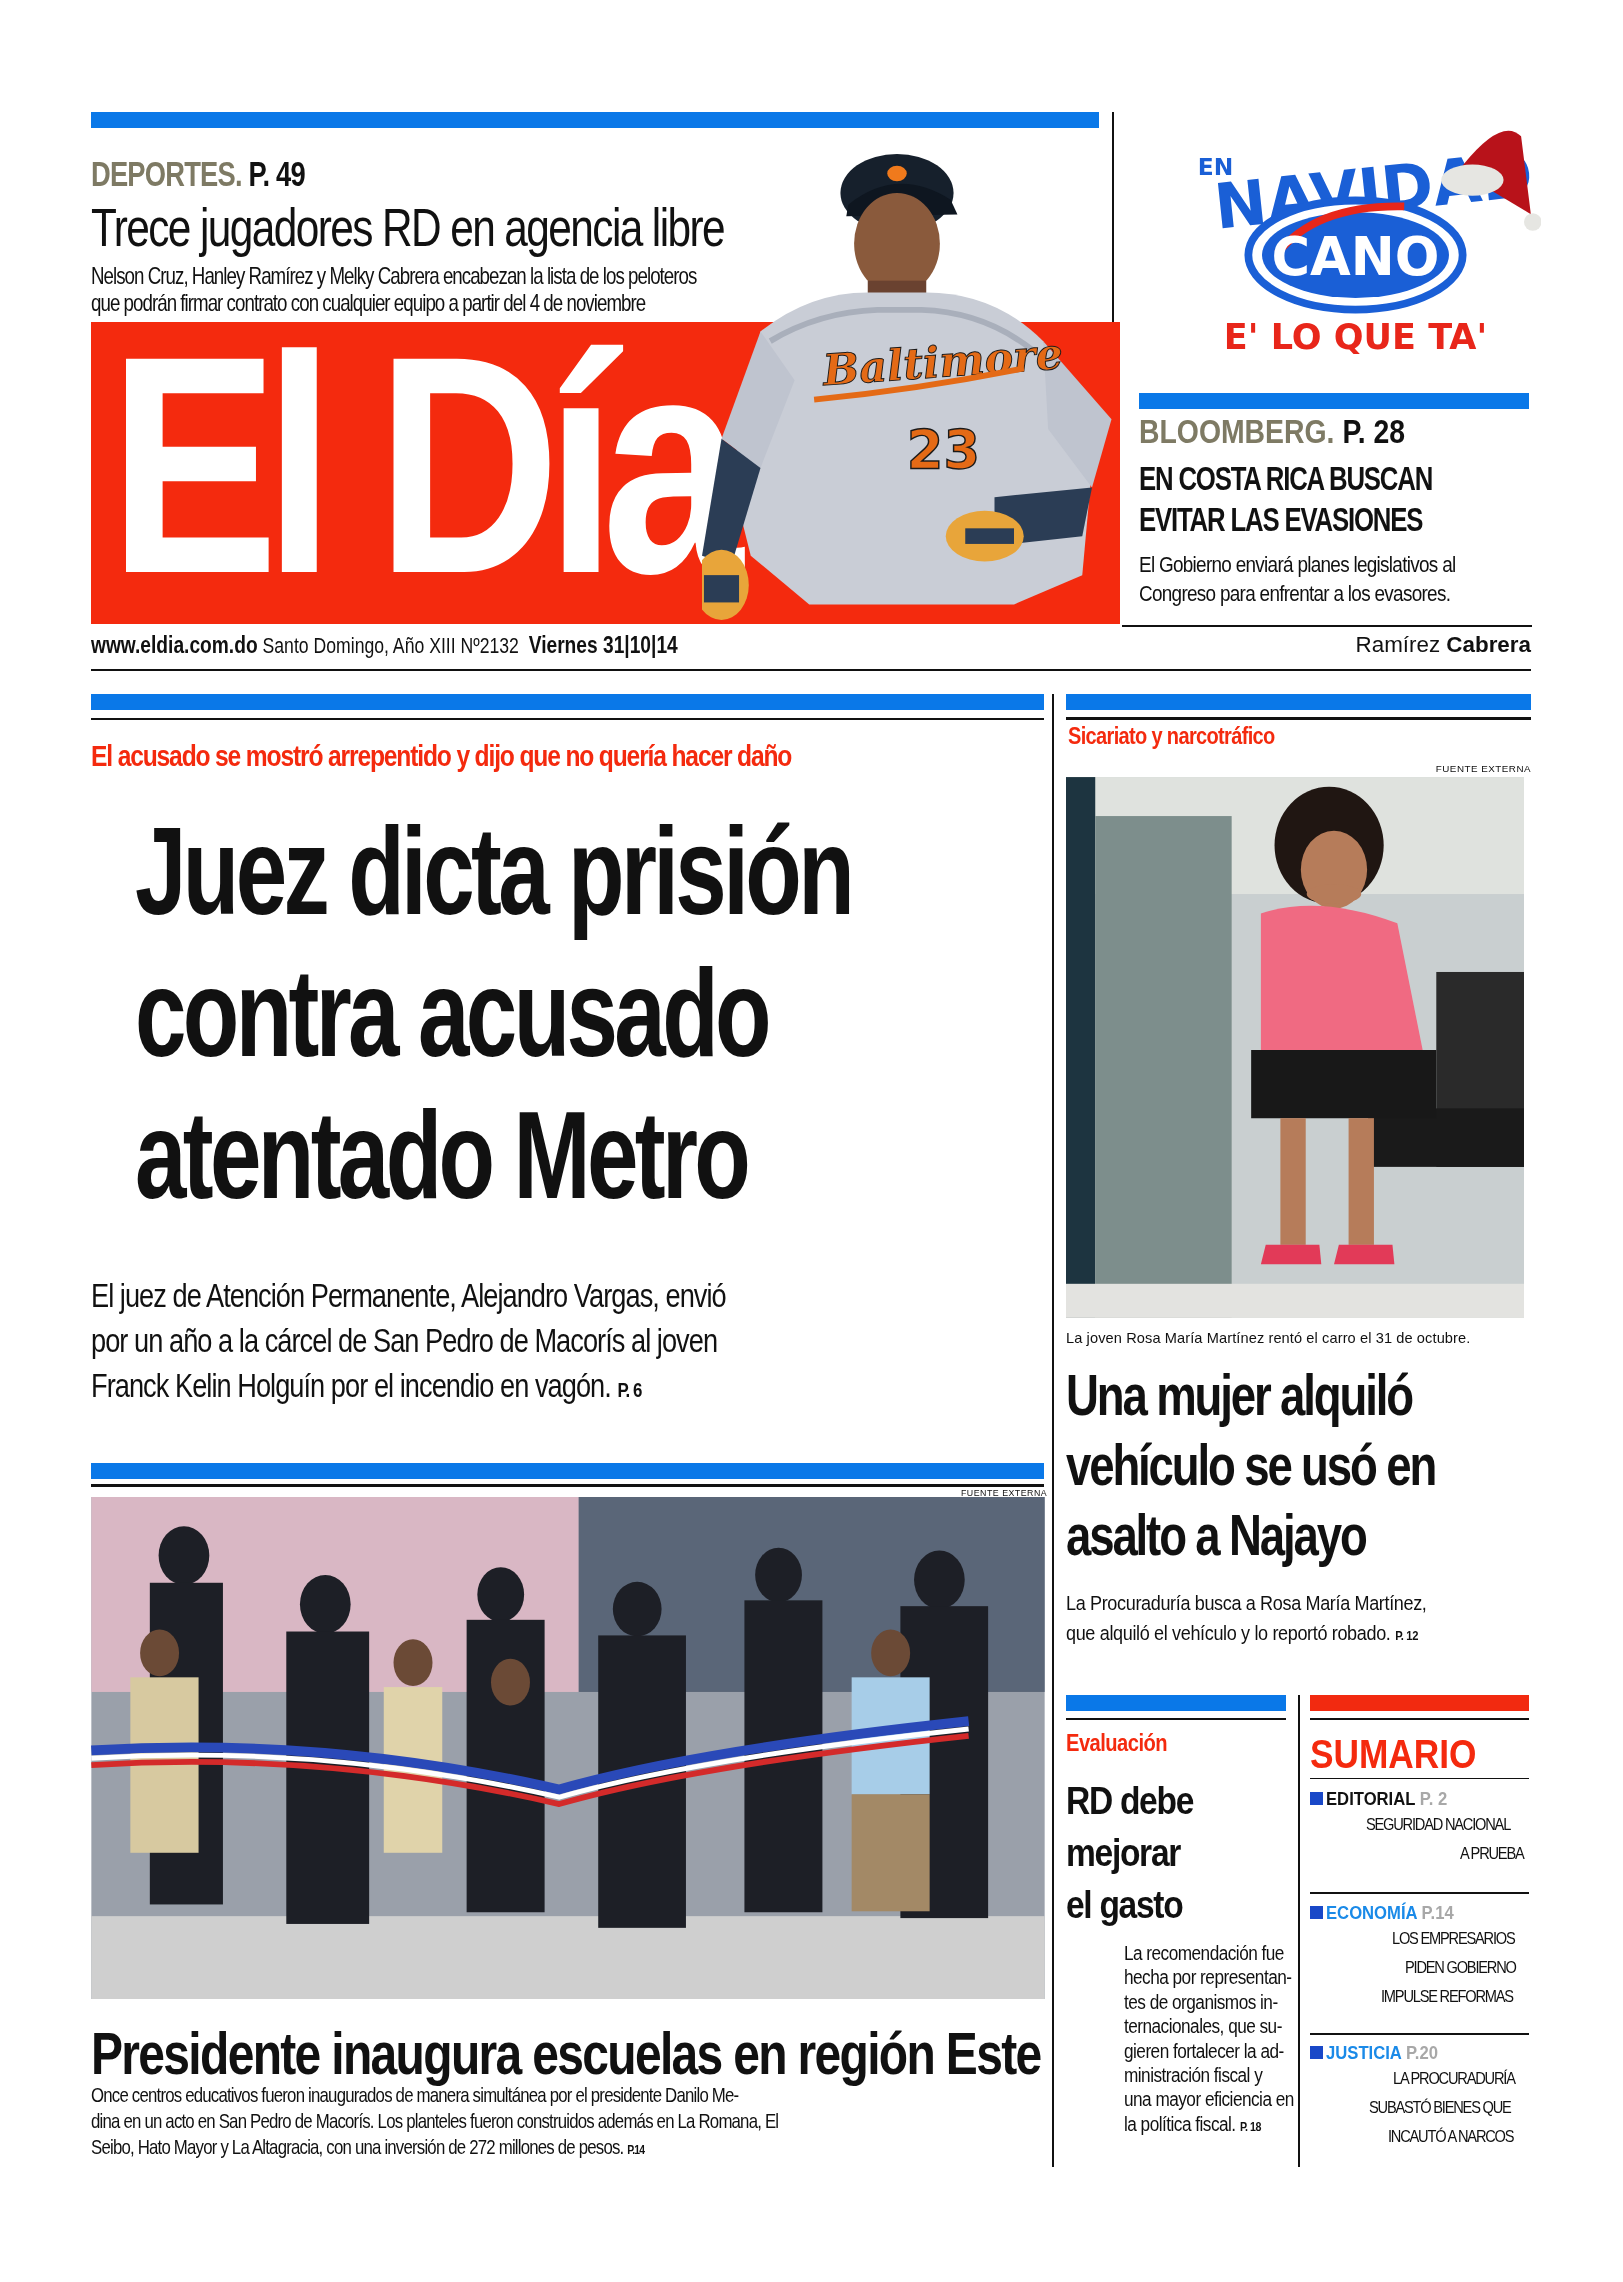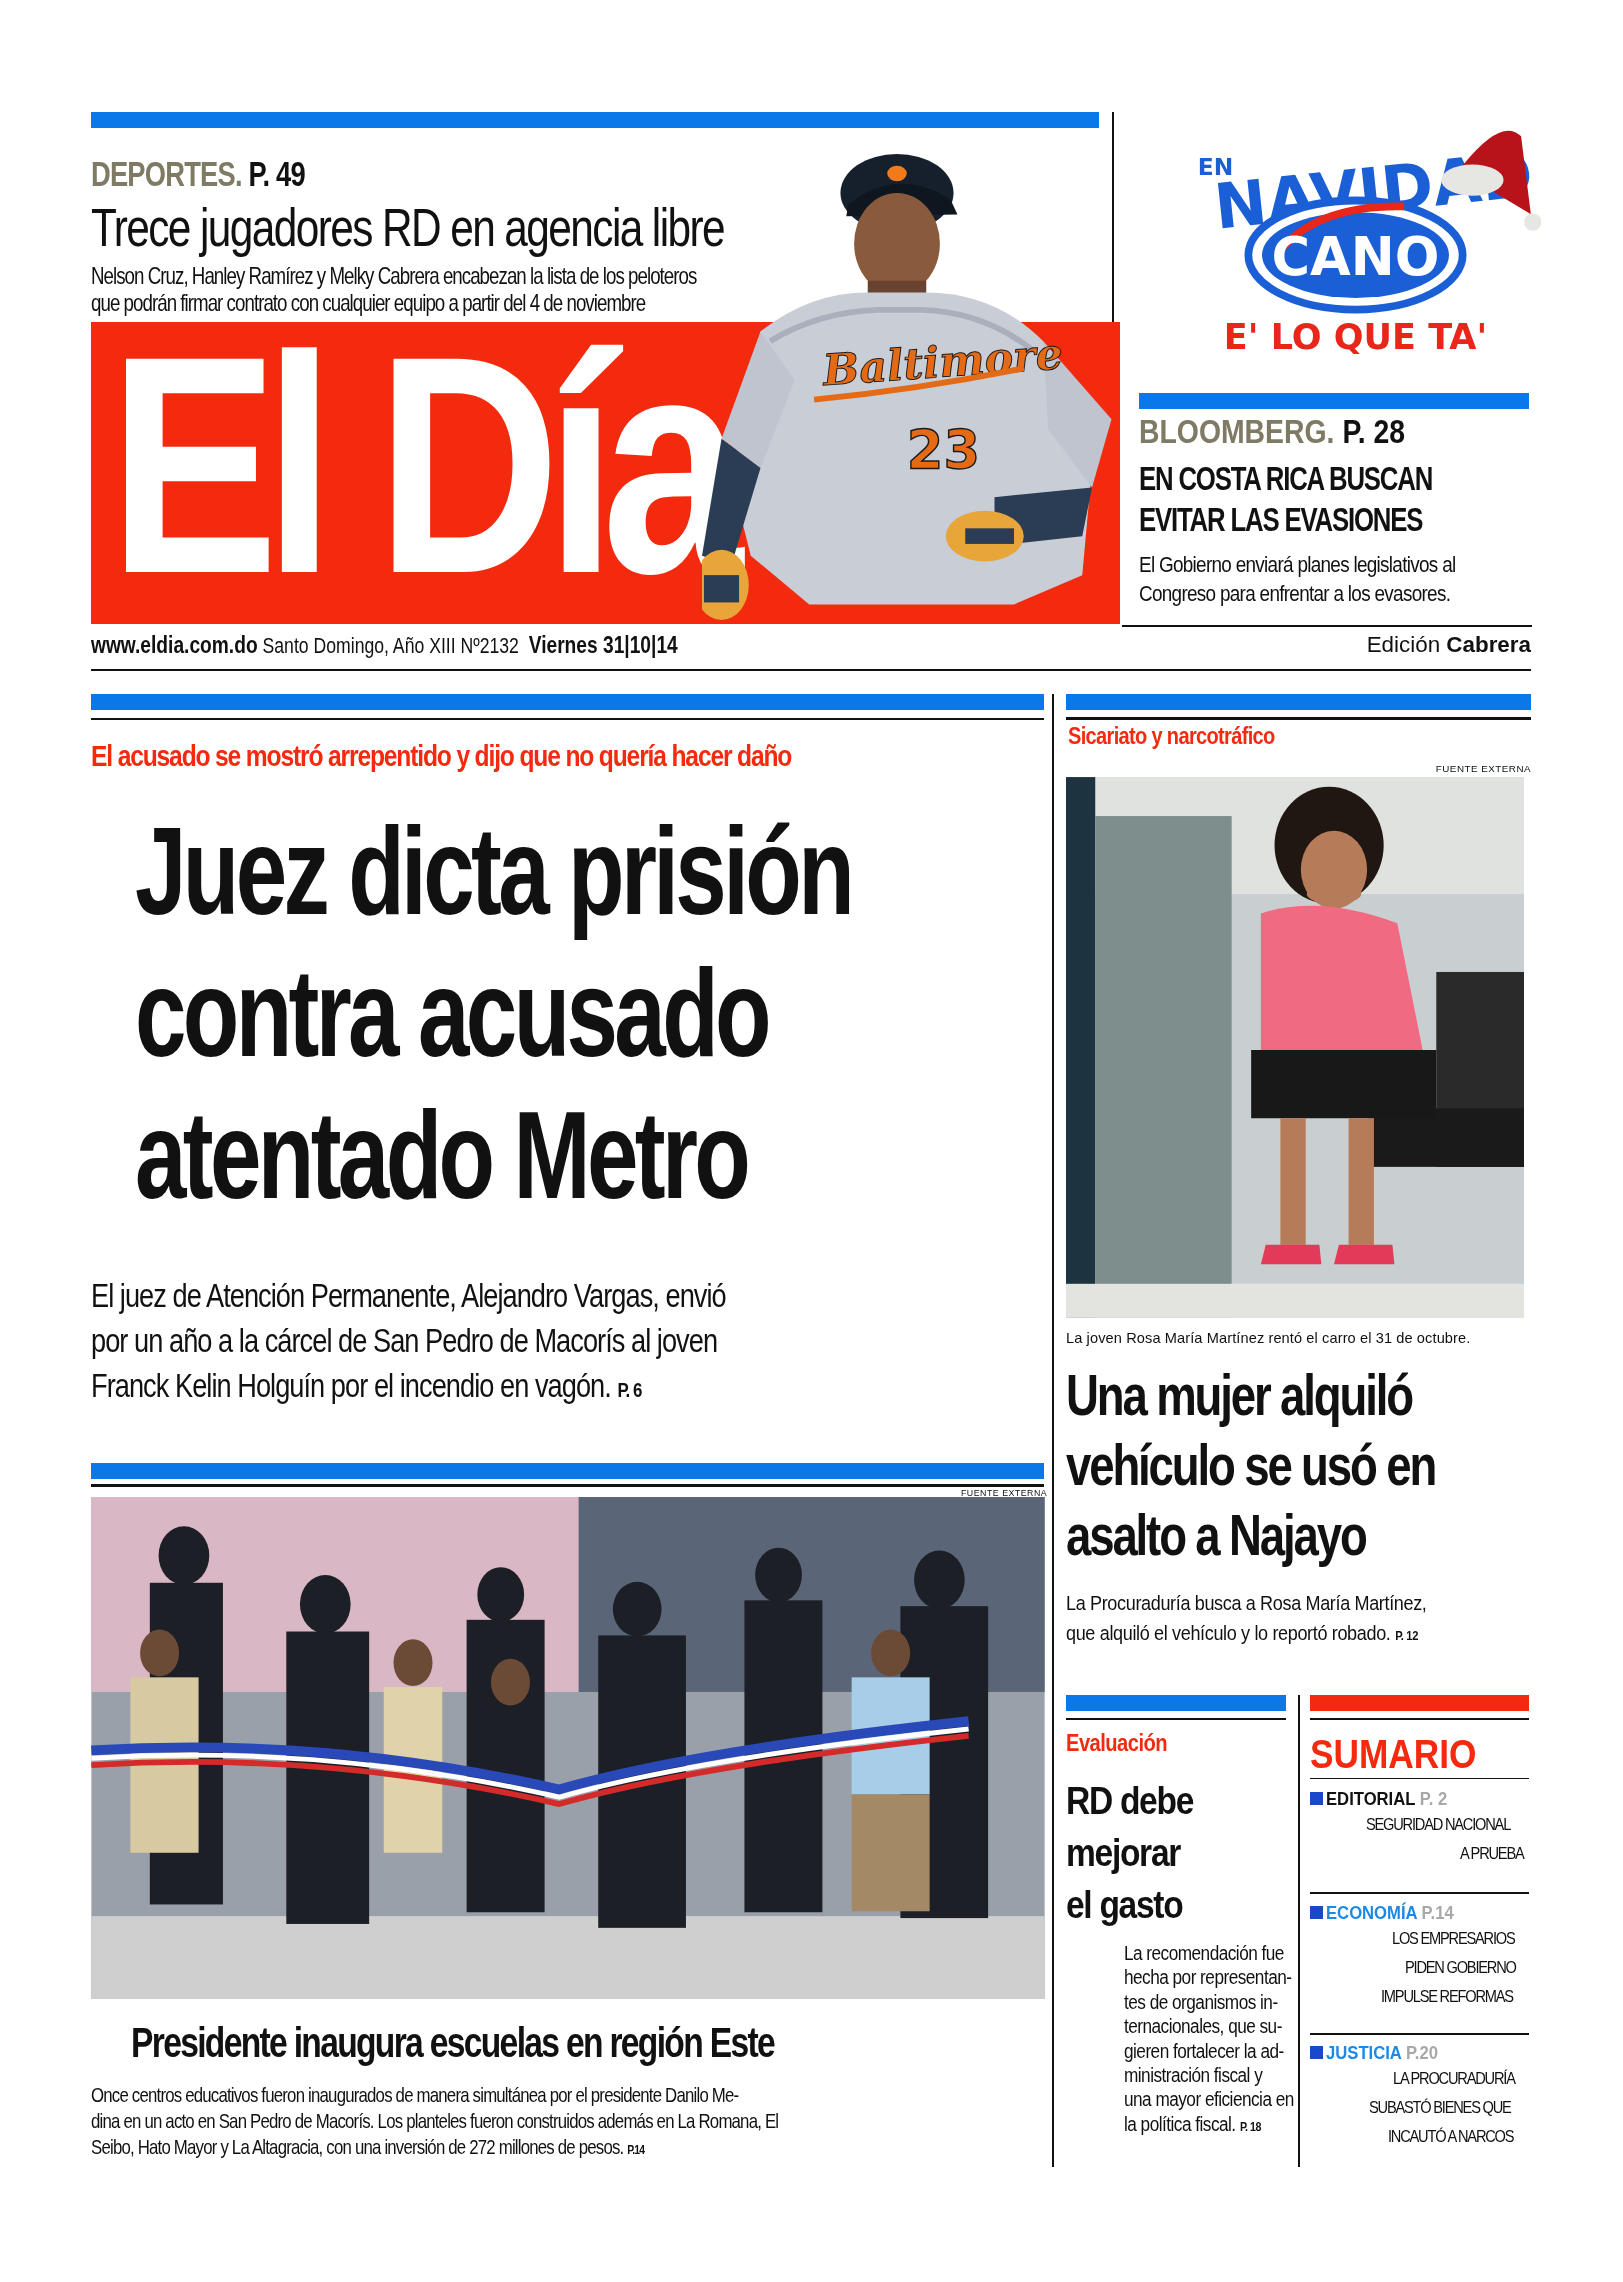--- a/index.html
+++ b/index.html
@@ -52,21 +52,21 @@
   
   .side-kicker { left: 1068px; top: 722px; font-size: 24.4px; font-weight: bold; color: #f42a0e; letter-spacing: -0.8px; }
   .credit { font-size: 9.8px; letter-spacing: 0.5px; color: #111; }
   .side-photo { left: 1066px; top: 777px; width: 458px; height: 541px; overflow: hidden; }
   .side-caption { left: 1066px; top: 1330px; font-size: 14.6px; letter-spacing: 0.1px; }
   .side-headline { left: 1066px; top: 1360px; font-size: 57px; font-weight: bold; line-height: 70px; letter-spacing: -2.7px; }
   .side-deck { left: 1066px; top: 1588px; font-size: 20.5px; line-height: 30px; letter-spacing: -0.4px; }
 
   
   .photo2 { left: 91px; top: 1497px; width: 954px; height: 502px; overflow: hidden; }
-  .p2-headline { left: 91px; top: 2019px; font-size: 42px; font-weight: bold; letter-spacing: -2.1px; white-space: nowrap; margin-left: 40px; }
+  .p2-headline { left: 91px; top: 2019px; font-size: 60px; font-weight: bold; letter-spacing: -2.1px; white-space: nowrap; }
   .p2-deck { left: 91px; top: 2082px; font-size: 21px; line-height: 26px; letter-spacing: -1px; width: 956px; }
 
   
   .ev-kicker { left: 1066px; top: 1730px; font-size: 23.4px; font-weight: bold; color: #f42a0e; letter-spacing: -0.6px; }
   .ev-title { left: 1066px; top: 1775px; font-size: 39px; font-weight: bold; line-height: 52px; letter-spacing: -1.5px; }
   .ev-deck { left: 1124px; top: 1941px; font-size: 20px; line-height: 24.4px; letter-spacing: -0.6px; width: 224px; }
 
   
   .sum-title { left: 1310px; top: 1731px; font-size: 41px; font-weight: bold; color: #f42a0e; letter-spacing: 0px; }
   .sum-item { position: absolute; left: 1310px; width: 224px; }
@@ -166,21 +166,21 @@
 
 <div class="hline thin" style="left:1122px; top:625px; width:410px;"></div>
 <div class="abs dateline">
   <span class="cond" style="transform:scaleX(0.82);">
     <b>www.eldia.com.do</b>
     <span>Santo Domingo, Año XIII Nº2132</span>
     &nbsp;<b>Viernes 31|10|14</b>
   </span>
 </div>
 <div class="abs edition">
-  <span>Edición</span>
+  <span>Ramírez</span>
   <b>Cabrera</b>
 </div>
 <div class="hline thin" style="left:91px; top:669px; width:1440px;"></div>
 
 <div class="bluebar" style="left:91px; top:694px; width:953px;"></div>
 <div class="hline thin" style="left:91px; top:718px; width:953px;"></div>
 <div class="vline" style="left:1052px; top:694px; height:1473px;"></div>
 
 <div class="abs main-kicker">
   <span class="cond" style="transform:scaleX(0.82);">El acusado se mostró arrepentido y dijo que no quería hacer daño</span>

